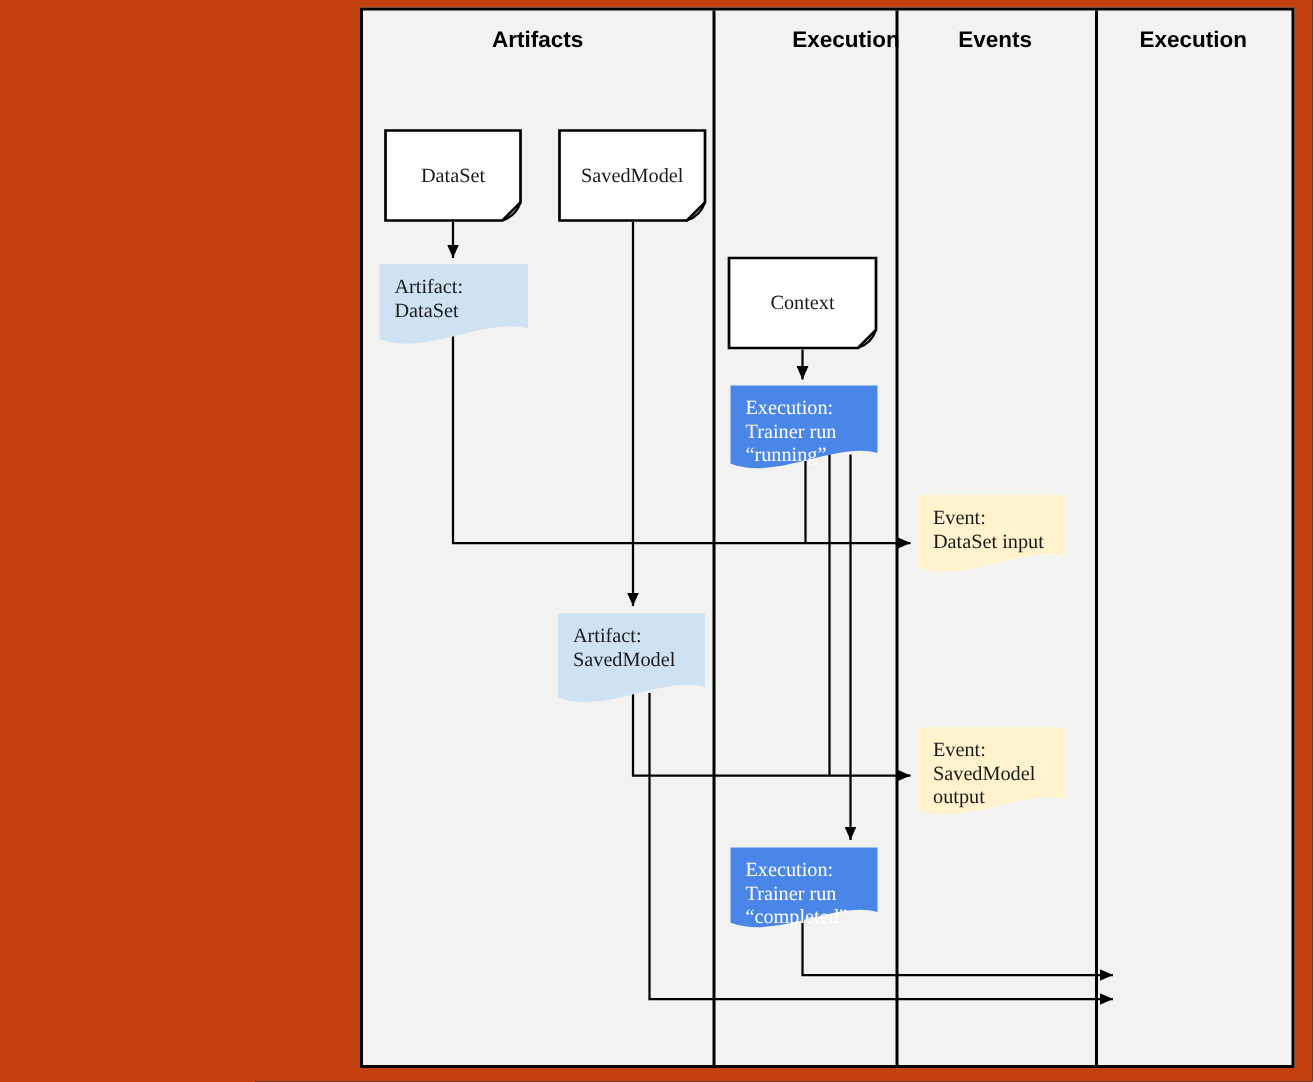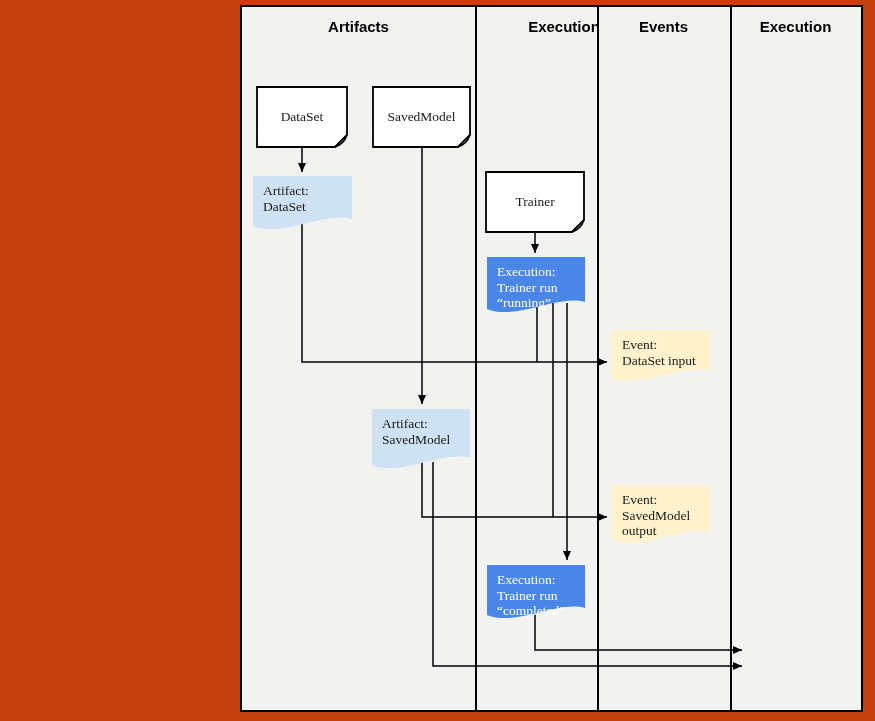--- a/index.html
+++ b/index.html
@@ -56,21 +56,21 @@
         <path d="M1,1 H98 V49 L86,61 H1 Z" fill="#ffffff" stroke="#000000" stroke-width="1.8" stroke-linejoin="miter"></path>
         <path d="M86,61 Q95,58 98,49 Z" fill="#a8a8a8" stroke="#000000" stroke-width="1.5"></path>
       </svg>
       <div class="node-label doc-label" style="left: 0px; top: 0px; width: 99px; height: 62px; color: rgb(26, 26, 26);">SavedModel</div>
     </div>
     <div class="node" style="left: 485px; top: 171px; width: 100px; height: 62px;">
       <svg width="102" height="64">
         <path d="M1,1 H99 V49 L87,61 H1 Z" fill="#ffffff" stroke="#000000" stroke-width="1.8" stroke-linejoin="miter"></path>
         <path d="M87,61 Q96,58 99,49 Z" fill="#a8a8a8" stroke="#000000" stroke-width="1.5"></path>
       </svg>
-      <div class="node-label doc-label" style="left: 0px; top: 0px; width: 100px; height: 62px; color: rgb(26, 26, 26);">Trainer</div>
+      <div class="node-label doc-label" style="left: 0px; top: 0px; width: 100px; height: 62px; color: rgb(26, 26, 26);">Context</div>
     </div>
     <div class="node" style="left: 253px; top: 176px; width: 99px; height: 52px;">
       <svg width="99" height="66">
         <path d="M0,0 H99 V43 C 71.3,35 29.7,62 0,50 Z" fill="#cfe2f3"></path>
       </svg>
       <div class="node-label wave-label" style="left: 0px; top: 0px; width: 99px; height: 52px; color: rgb(26, 26, 26);">Artifact:
 DataSet</div>
     </div>
     <div class="node" style="left: 487px; top: 257px; width: 98px; height: 54px;">
       <svg width="98" height="68">

